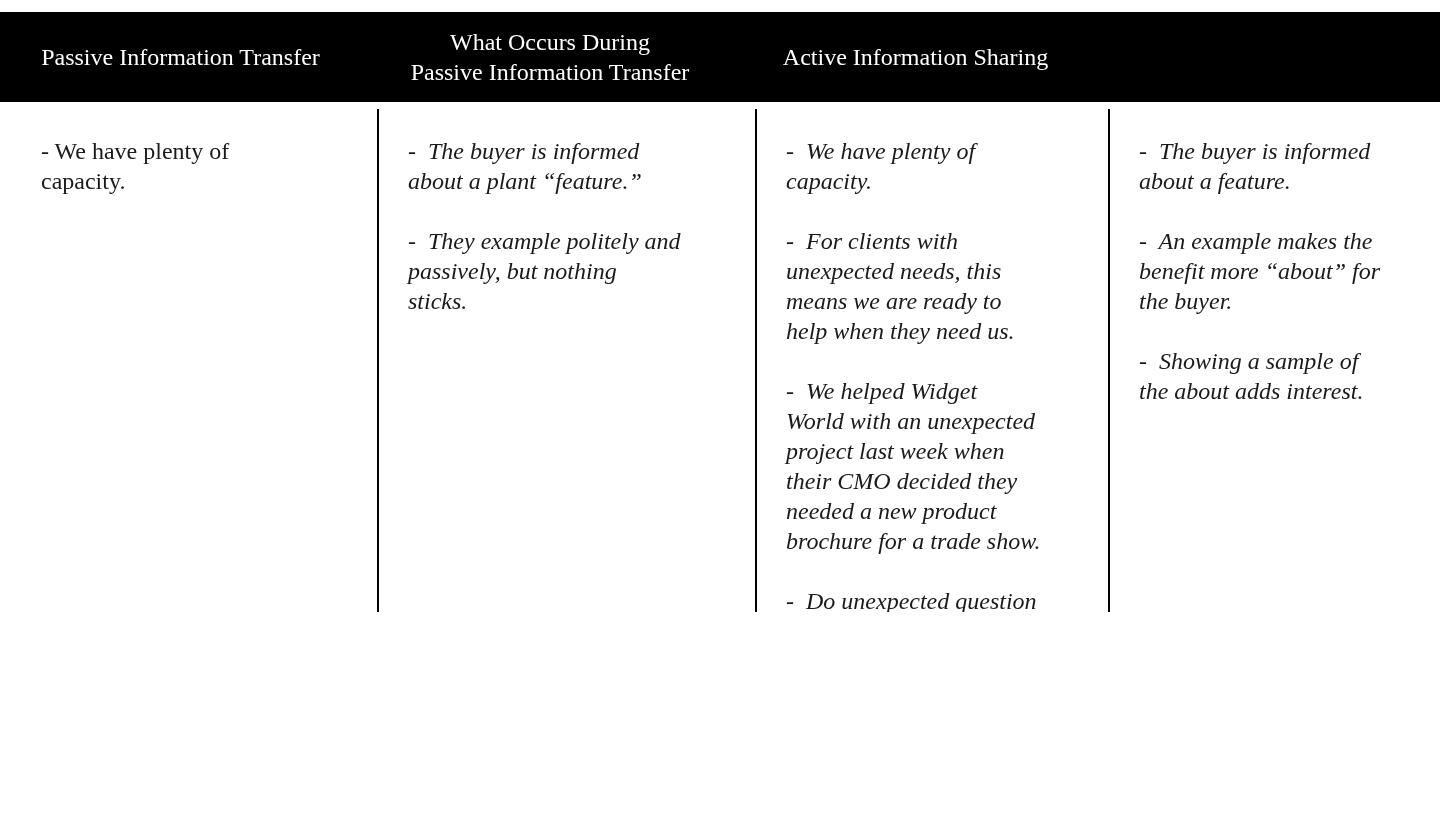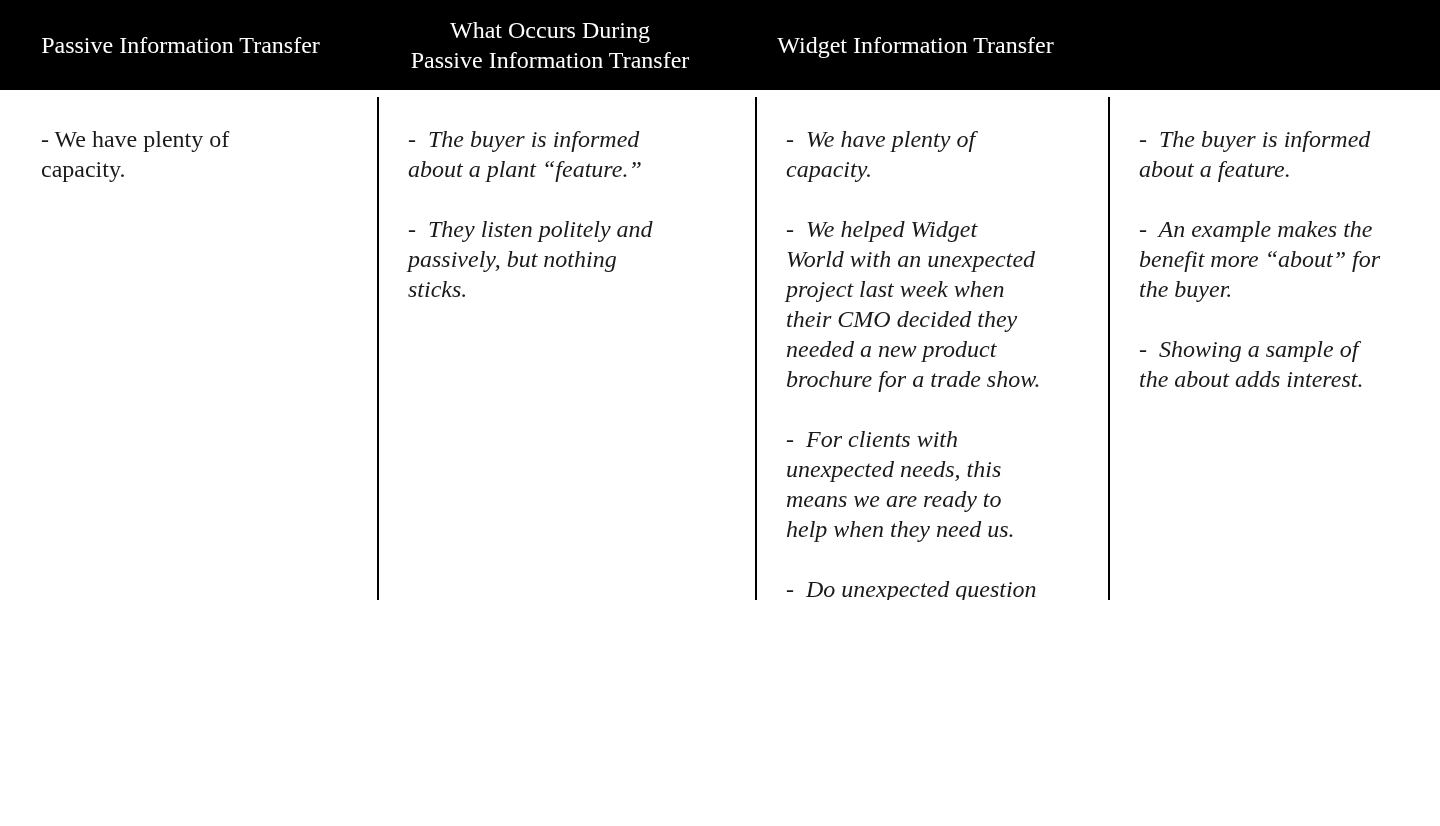--- a/index.html
+++ b/index.html
@@ -16,20 +16,21 @@
     background: var(--bg);
     font-family: "Liberation Serif", "DejaVu Serif", serif;
     overflow: hidden;
   }
   .page {
     position: relative;
     width: 1440px;
     height: 600px;
     background: var(--bg);
     overflow: hidden;
+    margin-top: 12px;
   }
   
   .header-row {
     position: absolute;
     top: 0; left: 0;
     width: 1440px;
     height: 90px;
     background: var(--header-bg);
     display: flex;
   }
@@ -74,48 +75,48 @@
 </style>
 </head>
 <body>
 
 <div class="page">
 
   <div class="header-row">
     <div class="hcell c0">Passive Information Transfer</div>
     <div class="hcell c1">What Occurs During
 Passive Information Transfer</div>
-    <div class="hcell c2">Widget Information Transfer</div>
+    <div class="hcell c2">Active Information Sharing</div>
   </div>
 
   <div class="body-row">
     <div class="bcell c0">
         <p class="bullet">- We have plenty of
 capacity.</p>
       </div>
     <div class="bcell c1">
         <p class="bullet">-  The buyer is informed
 about a plant “feature.”</p>
-        <p class="bullet">-  They listen politely and
+        <p class="bullet">-  They example politely and
 passively, but nothing
 sticks.</p>
       </div>
     <div class="bcell c2">
         <p class="bullet">-  We have plenty of
 capacity.</p>
+        <p class="bullet">-  For clients with
+unexpected needs, this
+means we are ready to
+help when they need us.</p>
         <p class="bullet">-  We helped Widget
 World with an unexpected
 project last week when
 their CMO decided they
 needed a new product
 brochure for a trade show.</p>
-        <p class="bullet">-  For clients with
-unexpected needs, this
-means we are ready to
-help when they need us.</p>
         <p class="bullet">-  Do unexpected question
 pop up for you?</p>
       </div>
     <div class="bcell c3">
         <p class="bullet">-  The buyer is informed
 about a feature.</p>
         <p class="bullet">-  An example makes the
 benefit more “about” for
 the buyer.</p>
         <p class="bullet">-  Showing a sample of

